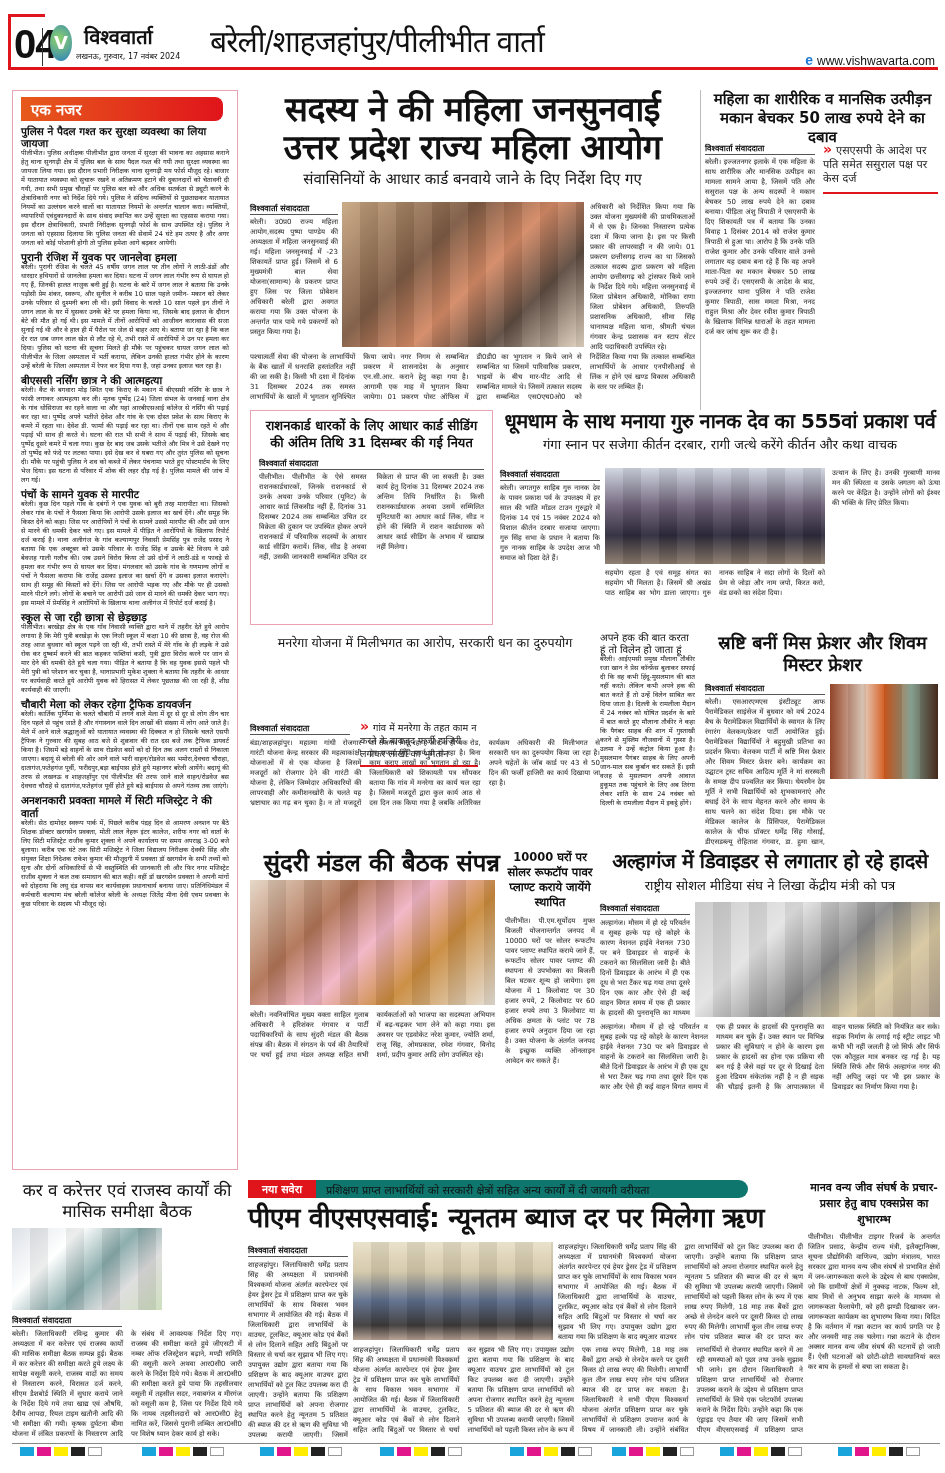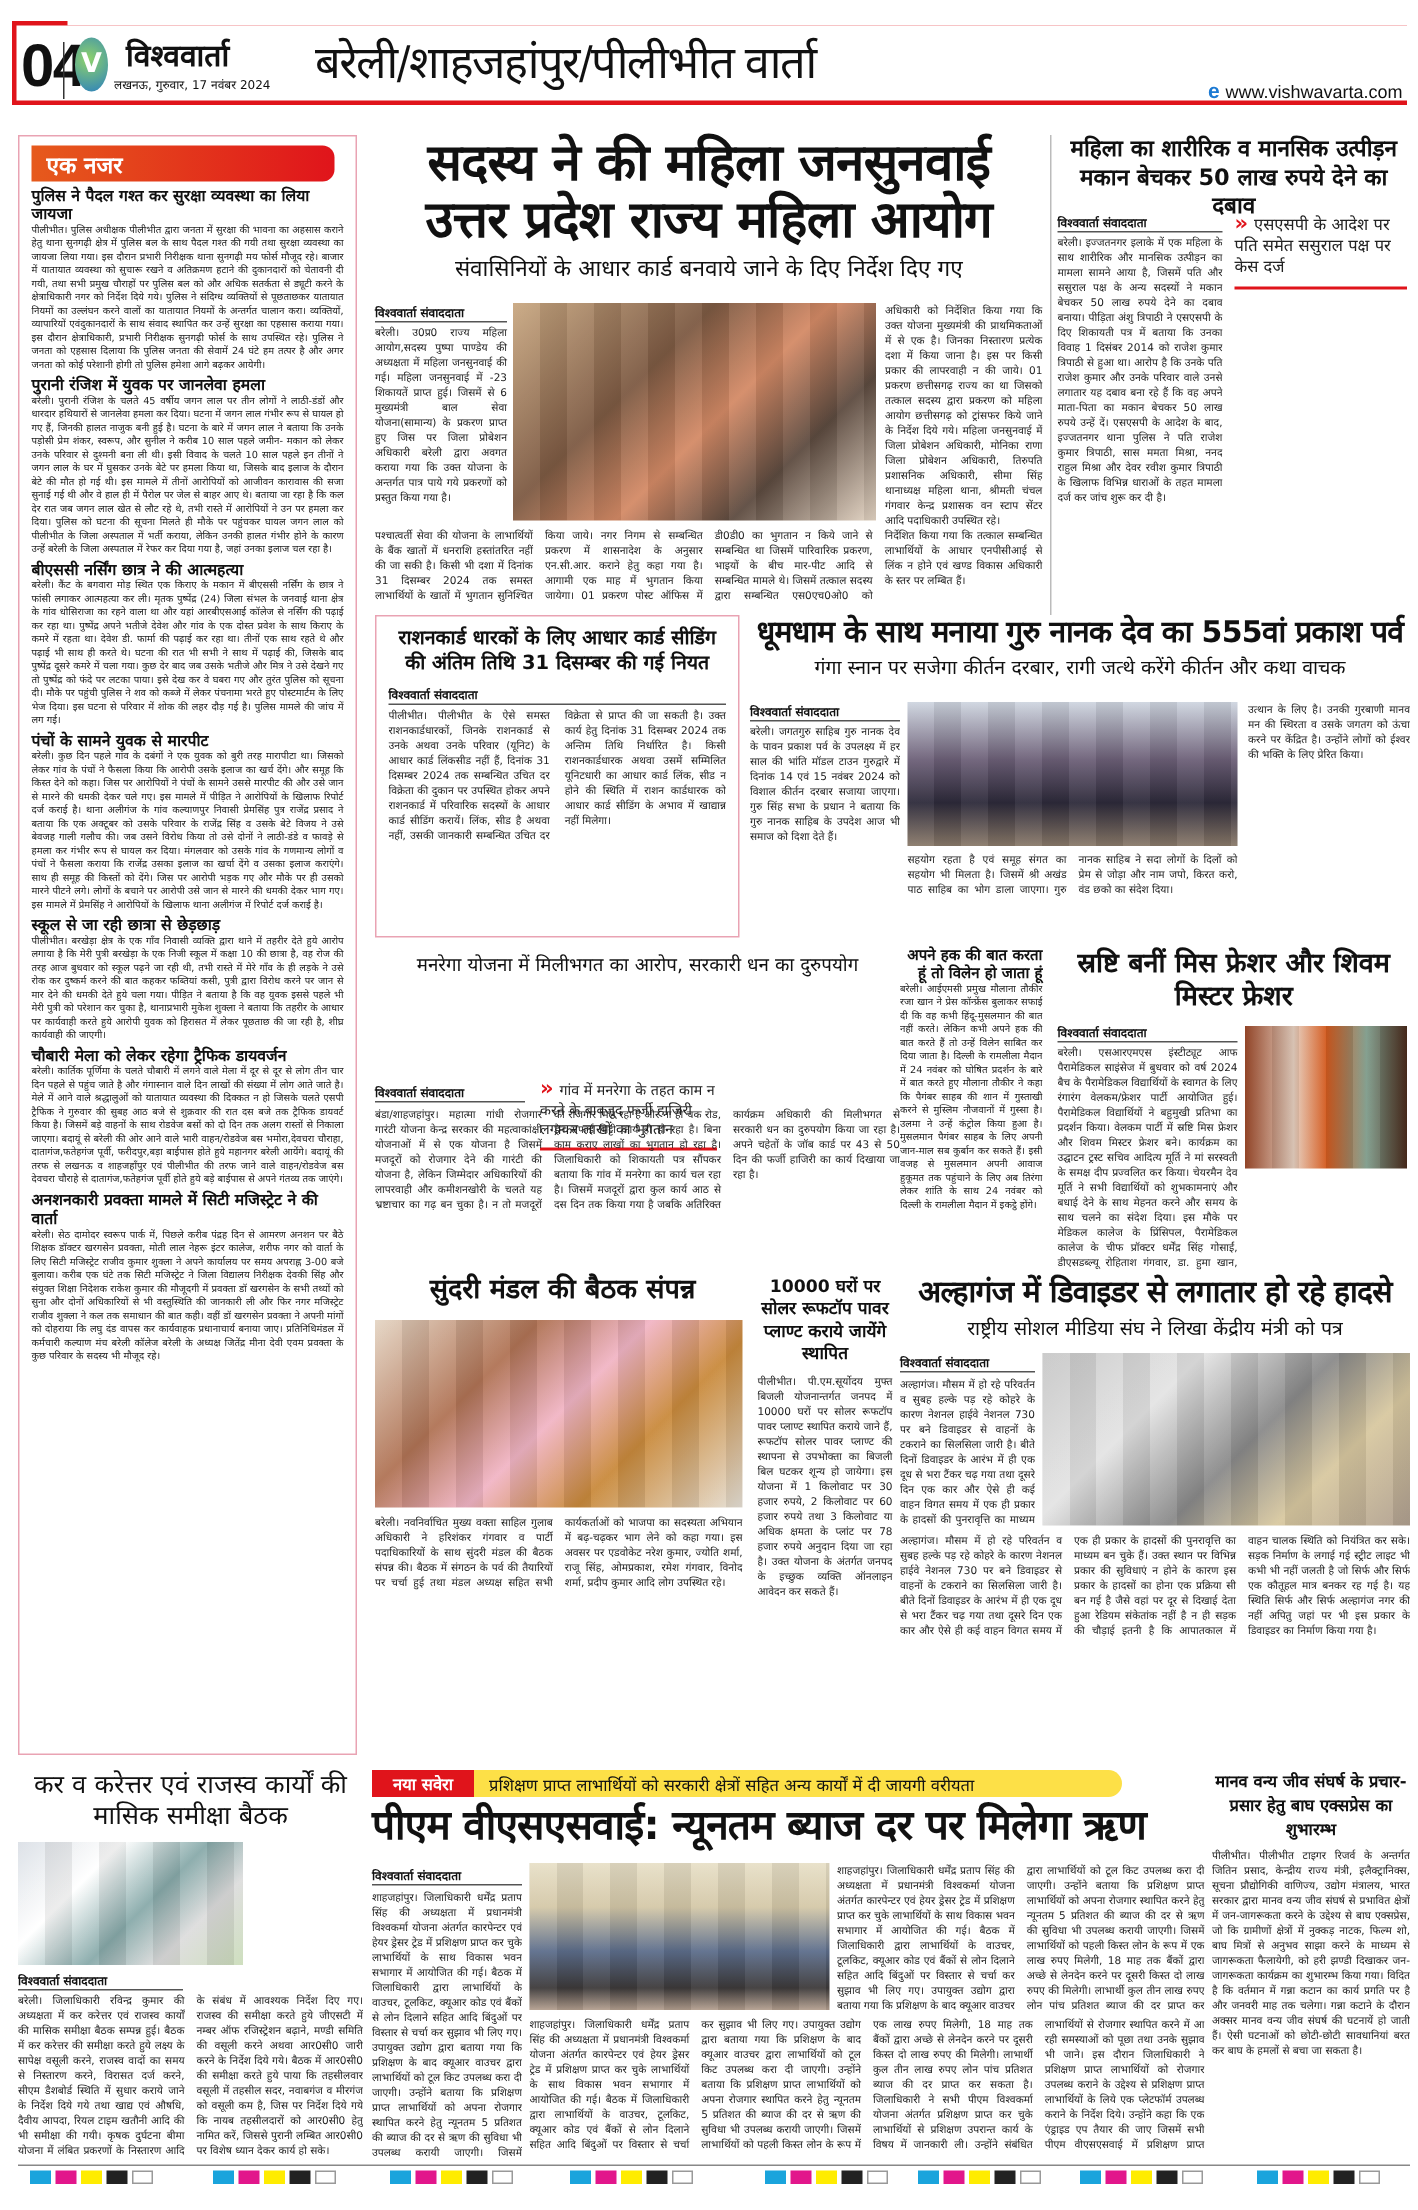--- a/index.html
+++ b/index.html
@@ -143,35 +143,35 @@
   <div class="abs quote" style="left:110px;top:88px;width:118px;font-size:9.5px;line-height:13px">
     <span class="arr">»</span><span>गांव में मनरेगा के तहत काम न करने के बावजूद फर्जी हाजिरी लगाकर लाखों का भुगतान</span>
     <div class="redline" style="margin-top:5px"></div>
   </div>
   <div class="abs" style="left:0;top:106px;width:350px;height:100px;overflow:hidden;column-count:3;column-gap:8px">
     <p class="body">बंडा/शाहजहांपुर। महात्मा गांधी रोजगार गारंटी योजना केन्द्र सरकार की महत्वाकांक्षी योजनाओं में से एक योजना है जिसमें मजदूरों को रोजगार देने की गारंटी की योजना है, लेकिन जिम्मेदार अधिकारियों की लापरवाही और कमीशनखोरी के चलते यह भ्रष्टाचार का गढ़ बन चुका है। न तो मजदूरों को रोजगार मिल रहा है और ना ही चक रोड, ड्रेन सफाई मिट्टी कार्य ही हो रहा है। बिना काम कराए लाखों का भुगतान हो रहा है। जिलाधिकारी को शिकायती पत्र सौंपकर बताया कि गांव में मनरेगा का कार्य चल रहा है। जिसमें मजदूरों द्वारा कुल कार्य आठ से दस दिन तक किया गया है जबकि अतिरिक्त कार्यक्रम अधिकारी की मिलीभगत से सरकारी धन का दुरुपयोग किया जा रहा है। अपने चहेतों के जॉब कार्ड पर 43 से 50 दिन की फर्जी हाजिरी का कार्य दिखाया जा रहा है।</p>
   </div>
 </section>
 
 <section class="abs" style="left:600px;top:632px;width:95px;height:205px">
-  <h3 class="hd" style="font-size:10px;text-align:right;font-weight:bold">अपने हक की बात करता हूं तो विलेन हो जाता हूं</h3>
+  <h3 class="hd" style="font-size:10px;text-align:left;font-weight:normal">अपने हक की बात करता हूं तो विलेन हो जाता हूं</h3>
   <p class="body" style="font-size:6.5px;line-height:9px;height:170px;overflow:hidden">बरेली। आईएमसी प्रमुख मौलाना तौकीर रजा खान ने प्रेस कॉन्फ्रेंस बुलाकर सफाई दी कि वह कभी हिंदू-मुसलमान की बात नहीं करते। लेकिन कभी अपने हक की बात करते हैं तो उन्हें विलेन साबित कर दिया जाता है। दिल्ली के रामलीला मैदान में 24 नवंबर को घोषित प्रदर्शन के बारे में बात करते हुए मौलाना तौकीर ने कहा कि पैगंबर साहब की शान में गुस्ताखी करने से मुस्लिम नौजवानों में गुस्सा है। उलमा ने उन्हें कंट्रोल किया हुआ है। मुसलमान पैगंबर साहब के लिए अपनी जान-माल सब कुर्बान कर सकते हैं। इसी वजह से मुसलमान अपनी आवाज हुकूमत तक पहुंचाने के लिए अब तिरंगा लेकर शांति के साथ 24 नवंबर को दिल्ली के रामलीला मैदान में इकट्ठे होंगे।</p>
 </section>
 
 <section class="abs" style="left:705px;top:632px;width:235px;height:205px">
   <h2 class="hd" style="font-size:18px;text-align:center;line-height:22px">स्रष्टि बनीं मिस फ्रेशर और शिवम मिस्टर फ्रेशर</h2>
   <div class="abs" style="left:0;top:50px;width:120px">
     <div class="byline">विश्ववार्ता संवाददाता</div>
     <p class="body" style="height:150px;overflow:hidden">बरेली। एसआरएमएस इंस्टीट्यूट आफ पैरामेडिकल साइंसेज में बुधवार को वर्ष 2024 बैच के पैरामेडिकल विद्यार्थियों के स्वागत के लिए रंगारंग वेलकम/फ्रेशर पार्टी आयोजित हुई। पैरामेडिकल विद्यार्थियों ने बहुमुखी प्रतिभा का प्रदर्शन किया। वेलकम पार्टी में स्रष्टि मिस फ्रेशर और शिवम मिस्टर फ्रेशर बने। कार्यक्रम का उद्घाटन ट्रस्ट सचिव आदित्य मूर्ति ने मां सरस्वती के समक्ष दीप प्रज्वलित कर किया। चेयरमैन देव मूर्ति ने सभी विद्यार्थियों को शुभकामनाएं और बधाई देने के साथ मेहनत करने और समय के साथ चलने का संदेश दिया। इस मौके पर मेडिकल कालेज के प्रिंसिपल, पैरामेडिकल कालेज के चीफ प्रॉक्टर धर्मेंद्र सिंह गोसाईं, डीएसडब्ल्यू रोहिताश गंगवार, डा. हुमा खान, डा.तनु अग्रवाल और मेडिकल कालेज के डीएसडब्ल्यू डा.क्रांति कुमार मौजूद रहे।</p>
   </div>
   <div class="photo" style="left:125px;top:52px;width:108px;height:95px;background:linear-gradient(90deg,#8b3a1c,#e7d0c0 30%,#d35a1e 50%,#7e9b8a 75%,#4a2b1c)"></div>
 </section>
 
 <section class="abs" style="left:250px;top:850px;width:250px;height:335px">
-  <h2 class="hd" style="font-size:18px;text-align:center">सुंदरी मंडल की बैठक संपन्न</h2>
+  <h2 class="hd" style="font-size:24px;text-align:right">सुंदरी मंडल की बैठक संपन्न</h2>
   <div class="photo" style="left:0;top:30px;width:245px;height:125px;background:linear-gradient(135deg,#e5d6c5,#b07355 30%,#f1b5c5 50%,#c98a3c 70%,#e6e0d6)"></div>
   <div class="abs" style="left:0;top:160px;width:245px;height:170px;overflow:hidden;column-count:2;column-gap:8px">
     <p class="body">बरेली। नवनिर्वाचित मुख्य वक्ता साहिल गुलाब अधिकारी ने हरिशंकर गंगवार व पार्टी पदाधिकारियों के साथ सुंदरी मंडल की बैठक संपन्न की। बैठक में संगठन के पर्व की तैयारियों पर चर्चा हुई तथा मंडल अध्यक्ष सहित सभी कार्यकर्ताओं को भाजपा का सदस्यता अभियान में बढ़-चढ़कर भाग लेने को कहा गया। इस अवसर पर एडवोकेट नरेश कुमार, ज्योति शर्मा, राजू सिंह, ओमप्रकाश, रमेश गंगवार, विनोद शर्मा, प्रदीप कुमार आदि लोग उपस्थित रहे।</p>
   </div>
 </section>
 
 <section class="abs" style="left:505px;top:850px;width:90px;height:335px">
   <h3 style="font-size:11.5px;text-align:center;line-height:15px">10000 घरों पर सोलर रूफटॉप पावर प्लाण्ट कराये जायेंगे स्थापित</h3>
   <p class="body" style="margin-top:6px;height:270px;overflow:hidden">पीलीभीत। पी.एम.सूर्योदय मुफ्त बिजली योजनान्तर्गत जनपद में 10000 घरों पर सोलर रूफटॉप पावर प्लाण्ट स्थापित कराये जाने हैं, रूफटॉप सोलर पावर प्लाण्ट की स्थापना से उपभोक्ता का बिजली बिल घटकर शून्य हो जायेगा। इस योजना में 1 किलोवाट पर 30 हजार रुपये, 2 किलोवाट पर 60 हजार रुपये तथा 3 किलोवाट या अधिक क्षमता के प्लांट पर 78 हजार रुपये अनुदान दिया जा रहा है। उक्त योजना के अंतर्गत जनपद के इच्छुक व्यक्ति ऑनलाइन आवेदन कर सकते हैं।</p>
 </section>
@@ -194,21 +194,21 @@
 <section class="abs" style="left:12px;top:1180px;width:230px;height:265px">
   <h2 class="hd" style="font-size:17px;text-align:center;font-weight:normal;line-height:21px">कर व करेत्तर एवं राजस्व कार्यों की मासिक समीक्षा बैठक</h2>
   <div class="photo" style="left:0;top:48px;width:150px;height:82px;background:linear-gradient(135deg,#dbe0e6,#fff 30%,#8aa 55%,#ddd 75%,#cdb)"></div>
   <div class="abs" style="left:0;top:134px;width:230px;height:130px;overflow:hidden">
     <div class="byline" style="width:110px">विश्ववार्ता संवाददाता</div>
     <p class="body" style="column-count:2;column-gap:8px">बरेली। जिलाधिकारी रविन्द्र कुमार की अध्यक्षता में कर करेत्तर एवं राजस्व कार्यों की मासिक समीक्षा बैठक सम्पन्न हुई। बैठक में कर करेत्तर की समीक्षा करते हुये लक्ष्य के सापेक्ष वसूली करने, राजस्व वादों का समय से निस्तारण करने, विरासत दर्ज करने, सीएम डैशबोर्ड स्थिति में सुधार कराये जाने के निर्देश दिये गये तथा खाद्य एवं औषधि, दैवीय आपदा, रियल टाइम खतौनी आदि की भी समीक्षा की गयी। कृषक दुर्घटना बीमा योजना में लंबित प्रकरणों के निस्तारण आदि के संबंध में आवश्यक निर्देश दिए गए। राजस्व की समीक्षा करते हुये जीएसटी में नम्बर ऑफ रजिस्ट्रेशन बढ़ाने, मण्डी समिति की वसूली करने अथवा आर0सी0 जारी करने के निर्देश दिये गये। बैठक में आर0सी0 की समीक्षा करते हुये पाया कि तहसीलवार वसूली में तहसील सदर, नवाबगंज व मीरगंज को वसूली कम है, जिस पर निर्देश दिये गये कि नायब तहसीलदारों को आर0सी0 हेतु नामित करें, जिससे पुरानी लम्बित आर0सी0 पर विशेष ध्यान देकर कार्य हो सके।</p>
   </div>
 </section>
 
 <section class="abs" style="left:248px;top:1180px;width:555px;height:265px">
-  <div class="abs" style="left:0;top:0;width:500px;height:18px;background:#fde047;border-radius:0 9px 9px 0">
+  <div class="abs" style="left:0;top:0;width:500px;height:18px;background:#0f766e;border-radius:0 9px 9px 0">
     <span class="abs" style="left:0;top:0;height:18px;padding:1px 14px;background:#e0141b;color:#fff;font-size:11px;font-weight:bold">नया सवेरा</span>
     <span class="abs" style="left:78px;top:2px;font-size:11px;white-space:nowrap">प्रशिक्षण प्राप्त लाभार्थियों को सरकारी क्षेत्रों सहित अन्य कार्यों में दी जायगी वरीयता</span>
   </div>
   <h2 class="hd" style="position:absolute;left:0;top:22px;width:555px;font-size:27px;letter-spacing:-.5px">पीएम वीएसएसवाई: न्यूनतम ब्याज दर पर मिलेगा ऋण</h2>
   <div class="abs" style="left:0;top:64px;width:100px">
     <div class="byline">विश्ववार्ता संवाददाता</div>
   </div>
   <div class="photo" style="left:105px;top:62px;width:200px;height:98px;background:linear-gradient(180deg,#e8e0c8,#d4c8a8 30%,#5d6e8c 60%,#3d3a3a 85%,#b5a090)"></div>
   <div class="abs" style="left:0;top:80px;width:100px;height:180px;overflow:hidden">
     <p class="body">शाहजहांपुर। जिलाधिकारी धर्मेंद्र प्रताप सिंह की अध्यक्षता में प्रधानमंत्री विश्वकर्मा योजना अंतर्गत कारपेन्टर एवं हेयर ड्रेसर ट्रेड में प्रशिक्षण प्राप्त कर चुके लाभार्थियों के साथ विकास भवन सभागार में आयोजित की गई। बैठक में जिलाधिकारी द्वारा लाभार्थियों के वाउचर, टूलकिट, क्यूआर कोड एवं बैंकों से लोन दिलाने सहित आदि बिंदुओं पर विस्तार से चर्चा कर सुझाव भी लिए गए। उपायुक्त उद्योग द्वारा बताया गया कि प्रशिक्षण के बाद क्यूआर वाउचर द्वारा लाभार्थियों को टूल किट उपलब्ध करा दी जाएगी। उन्होंने बताया कि प्रशिक्षण प्राप्त लाभार्थियों को अपना रोजगार स्थापित करने हेतु न्यूनतम 5 प्रतिशत की ब्याज की दर से ऋण की सुविधा भी उपलब्ध करायी जाएगी। जिसमें लाभार्थियों को पहली किस्त लोन के रूप में एक लाख रुपए मिलेगी, 18 माह तक बैंकों द्वारा अच्छे से लेनदेन करने पर दूसरी किस्त दो लाख रुपए की मिलेगी। लाभार्थी कुल तीन लाख रुपए लोन पांच प्रतिशत ब्याज की दर प्राप्त कर सकता है। जिलाधिकारी ने सभी पीएम विश्वकर्मा योजना अंतर्गत प्रशिक्षण प्राप्त कर चुके लाभार्थियों से प्रशिक्षण उपरान्त कार्य के विषय में जानकारी ली। उन्होंने संबंधित लाभार्थियों से रोजगार स्थापित करने में आ रही समस्याओं को पूछा तथा उनके सुझाव भी जाने। इस दौरान जिलाधिकारी ने प्रशिक्षण प्राप्त लाभार्थियों को रोजगार उपलब्ध कराने के उद्देश्य से प्रशिक्षण प्राप्त लाभार्थियों के लिये एक प्लेटफॉर्म उपलब्ध कराने के निर्देश दिये। उन्होंने कहा कि एक एंड्राइड एप तैयार की जाए जिसमें सभी पीएम वीएसएसवाई में प्रशिक्षण प्राप्त लाभार्थी एक ही स्थान पर रजिस्टर हो सके जहां से उन्हें सरकारी संस्थाओं सहित अन्य कार्यों में रोजगार उपलब्ध कराया जा सके। उन्होंने कहा कि जनपद के किसी व्यक्ति को कार्य की आवश्यकता होगी तो एप के माध्यम से आसानी से कार्य कराने के लिए संपर्क कर सकेंगे। जिलाधिकारी ने कहा कि अपने कार्य के साथ-साथ सरकारी सेक्टर में भी कार्य दिलाया जाएगा। उन्होंने कहा कि कार्पेंटरों के लिए सरकारी सेक्टर में विभिन्न परियोजनाओं के निर्माण कार्य में एवं हेयर ड्रेसरों को मुख्यमंत्री सामूहिक विवाह योजना सहित अन्य कार्यक्रमों में प्रशिक्षण प्राप्त लाभार्थियों को वरियता दी जाएगी। इस अवसर पर जिला विकास अधिकारी पवन कुमार सिंह एवं उपायुक्त उद्योग अनुराग यादव सहित संबंधित अधिकारी मौजूद रहे।</p>

